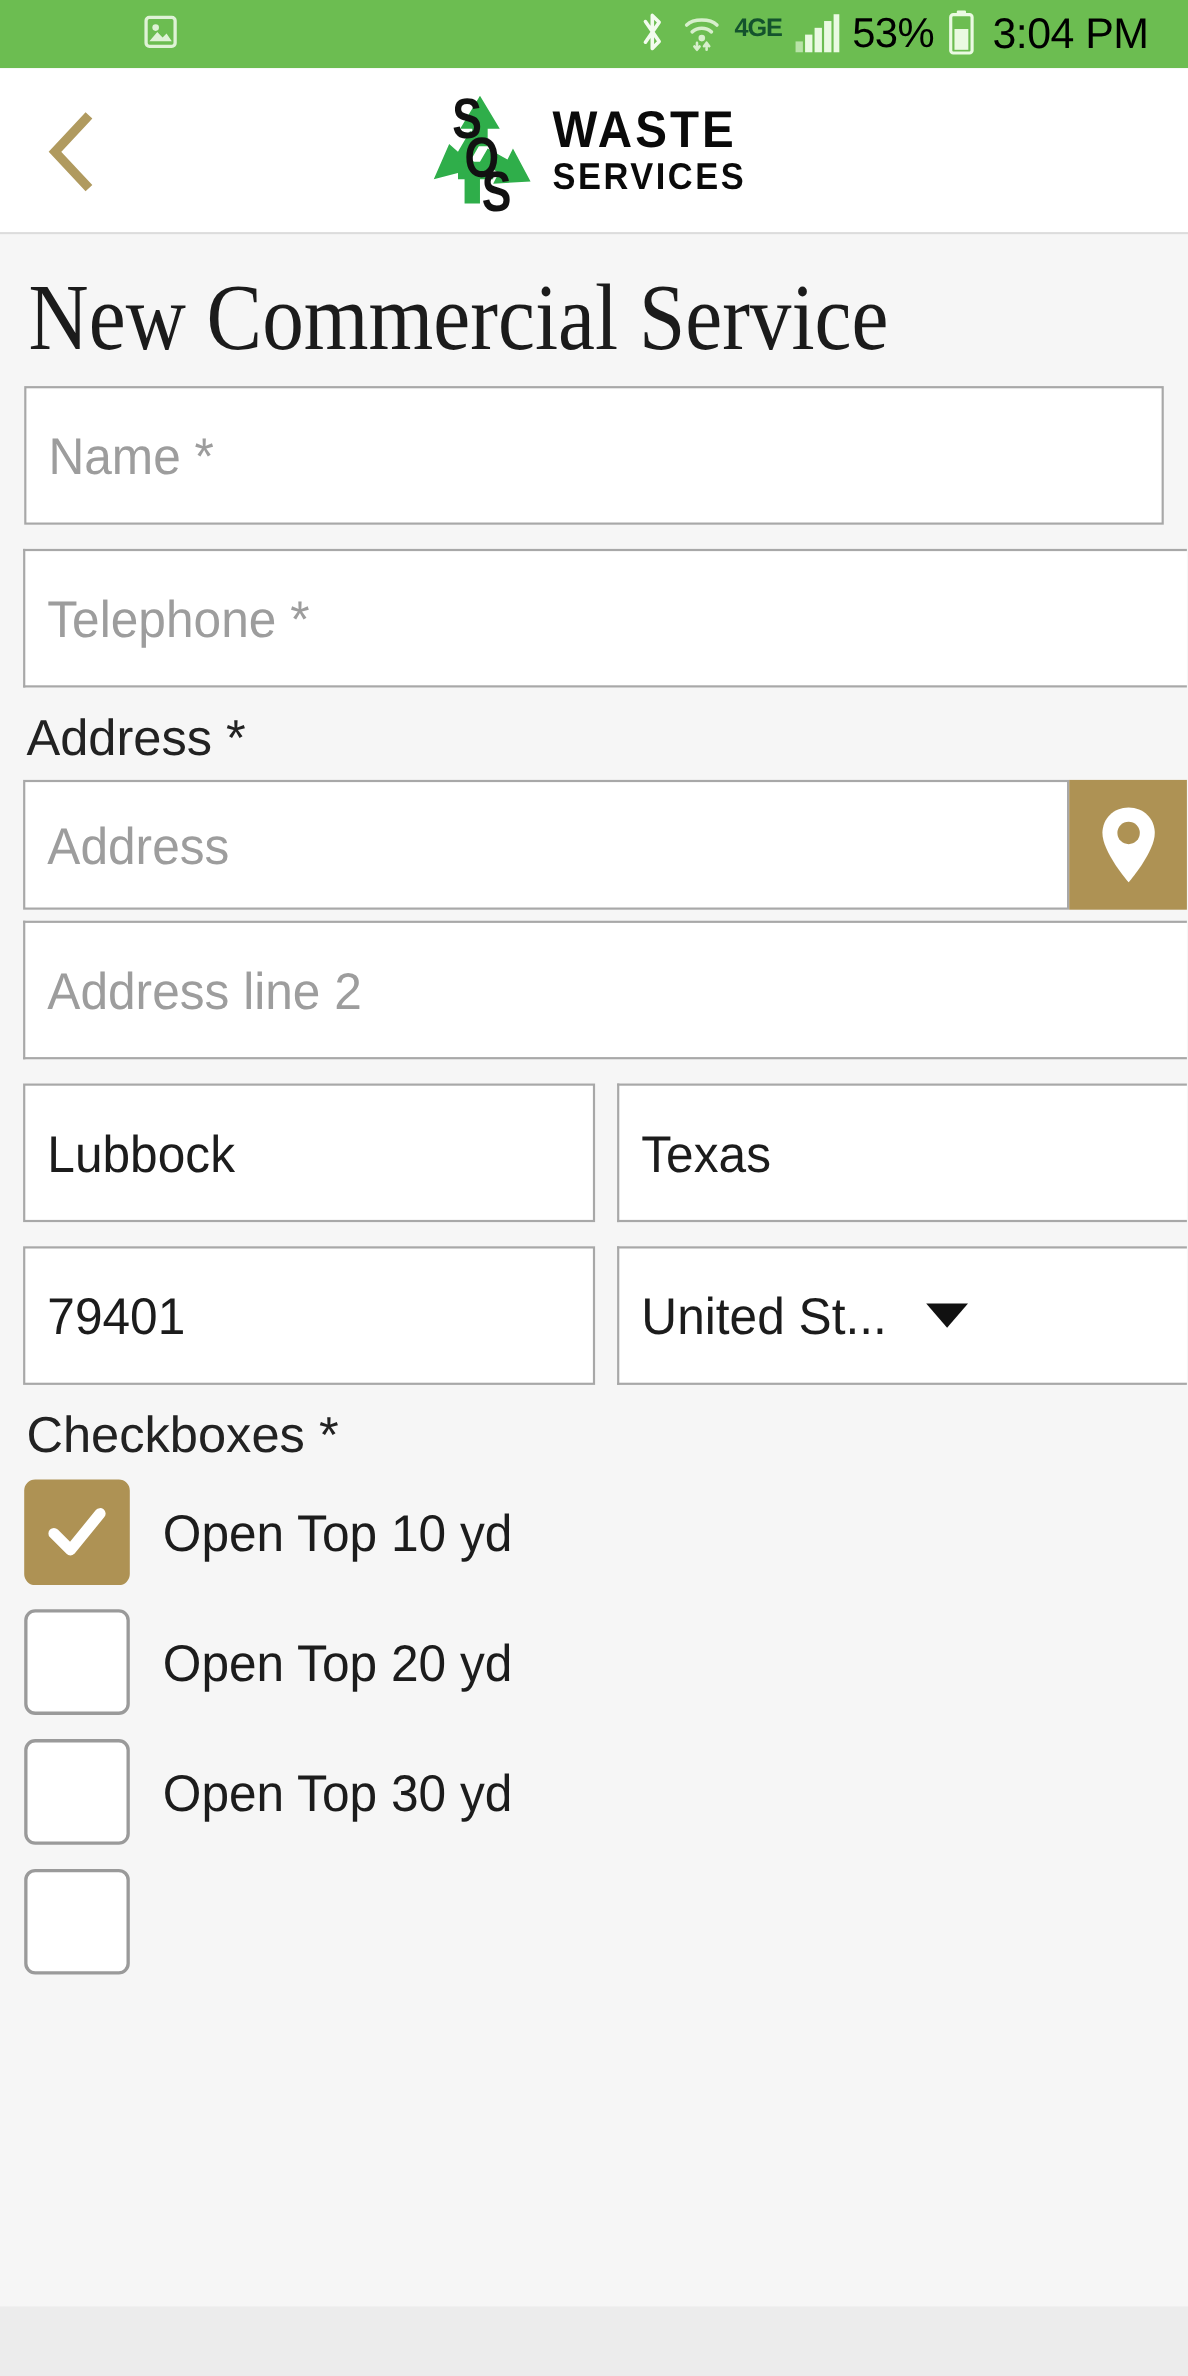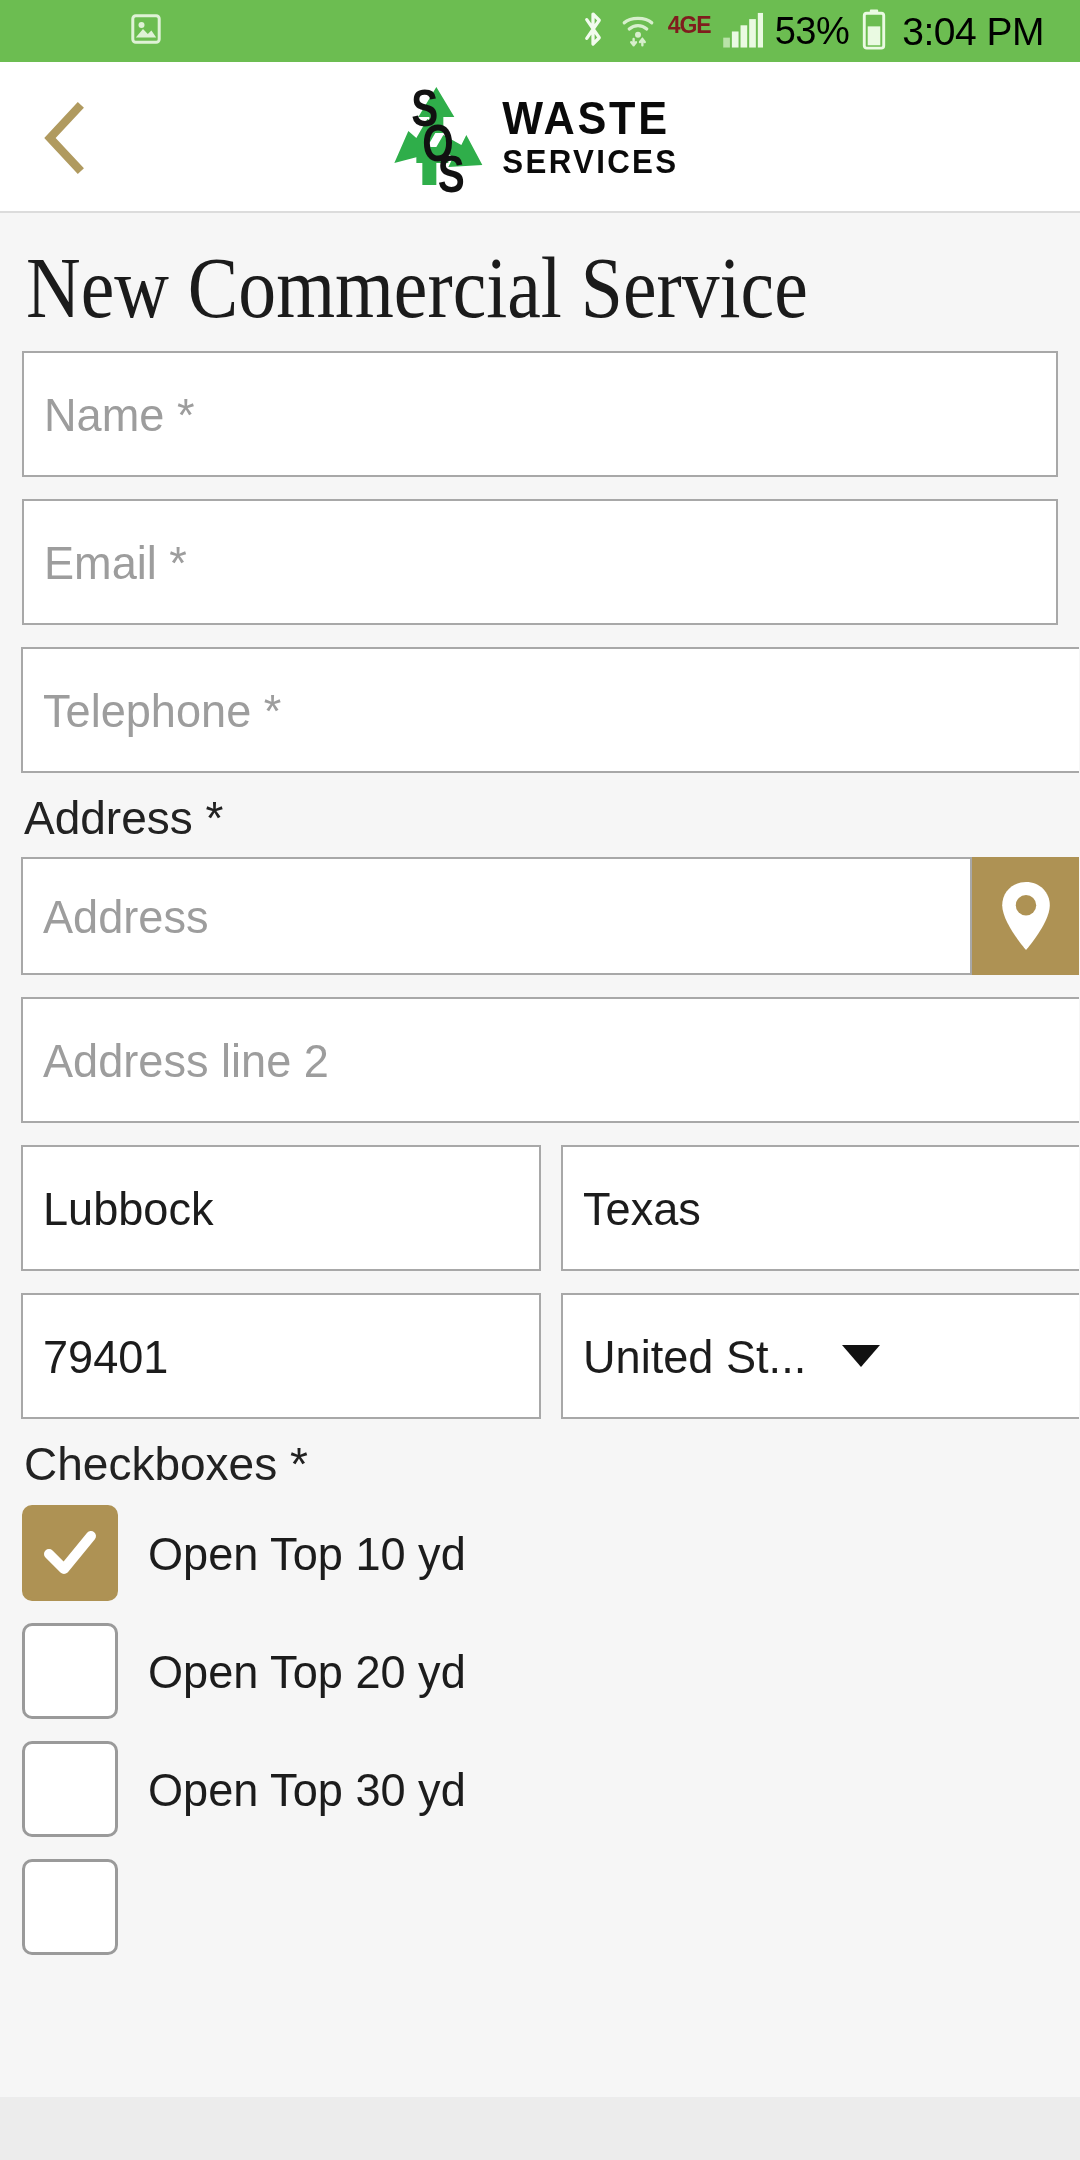--- a/index.html
+++ b/index.html
@@ -51,21 +51,21 @@
     color: #000000;
     font-size: 39px;
     font-family: "Liberation Sans", sans-serif;
     letter-spacing: -0.5px;
     line-height: 1;
     white-space: nowrap;
   }
   .sb-pct { font-size: 38px; }
   .sb-time { font-size: 39px; margin-left: 3px; }
   .lte-label {
-    color: #7f1d1d;
+    color: #14532d;
     font-size: 23px;
     font-weight: bold;
     font-family: "Liberation Sans", sans-serif;
     letter-spacing: -1px;
     line-height: 1;
     position: relative;
     top: -6px;
   }
 
   
@@ -194,21 +194,21 @@
     margin: 14px 0 16px 2px;
     line-height: 1;
   }
 
   
   .addr-row {
     display: flex;
     width: 1058px;
     margin-left: -1px;
     height: 118px;
-    margin-bottom: 22px;
+    margin-bottom: 10px;
   }
   .addr-input {
     flex: 1 1 auto;
     background: #ffffff;
     border: 2px solid #a8a8a8;
     box-sizing: border-box;
     display: flex;
     align-items: center;
     padding: 0 20px;
   }
@@ -379,23 +379,20 @@
   </div>
 
   <div class="content">
 
     <div class="page-title">New Commercial Service</div>
 
     <div class="field">
       <span class="field-text">Name *</span>
     </div>
 
-    <div class="field">
-      <span class="field-text">Email *</span>
-    </div>
 
     <div class="field full-bleed">
       <span class="field-text">Telephone *</span>
     </div>
 
     <div class="section-label">Address *</div>
 
     <div class="addr-row">
       <div class="addr-input">
         <span class="field-text">Address</span>

